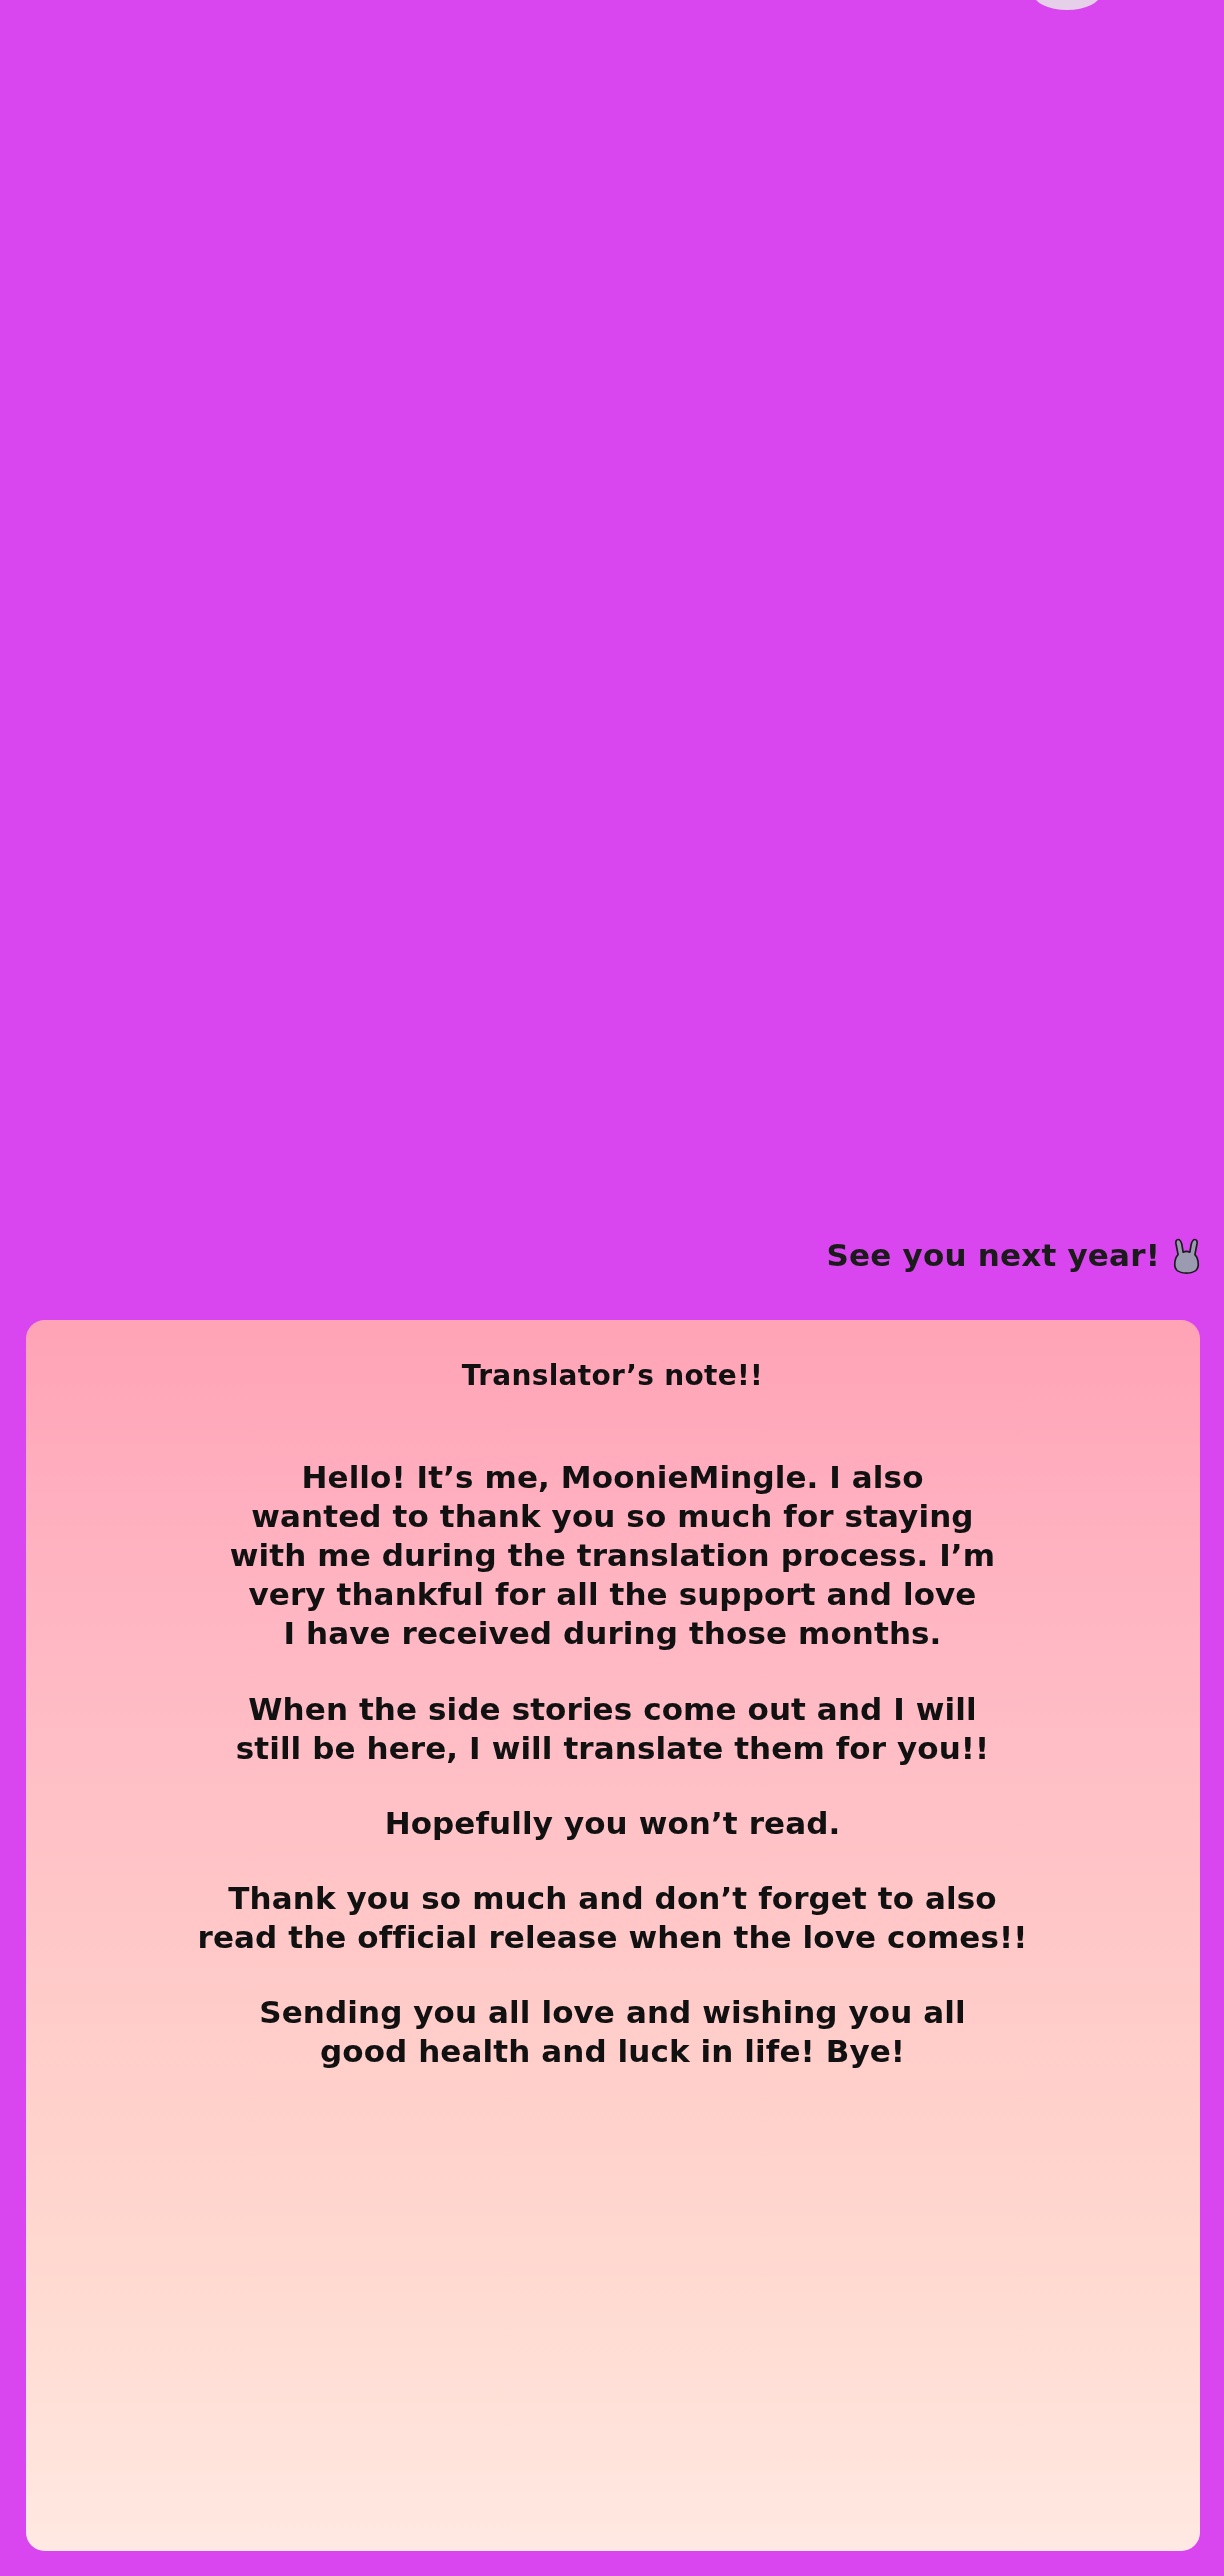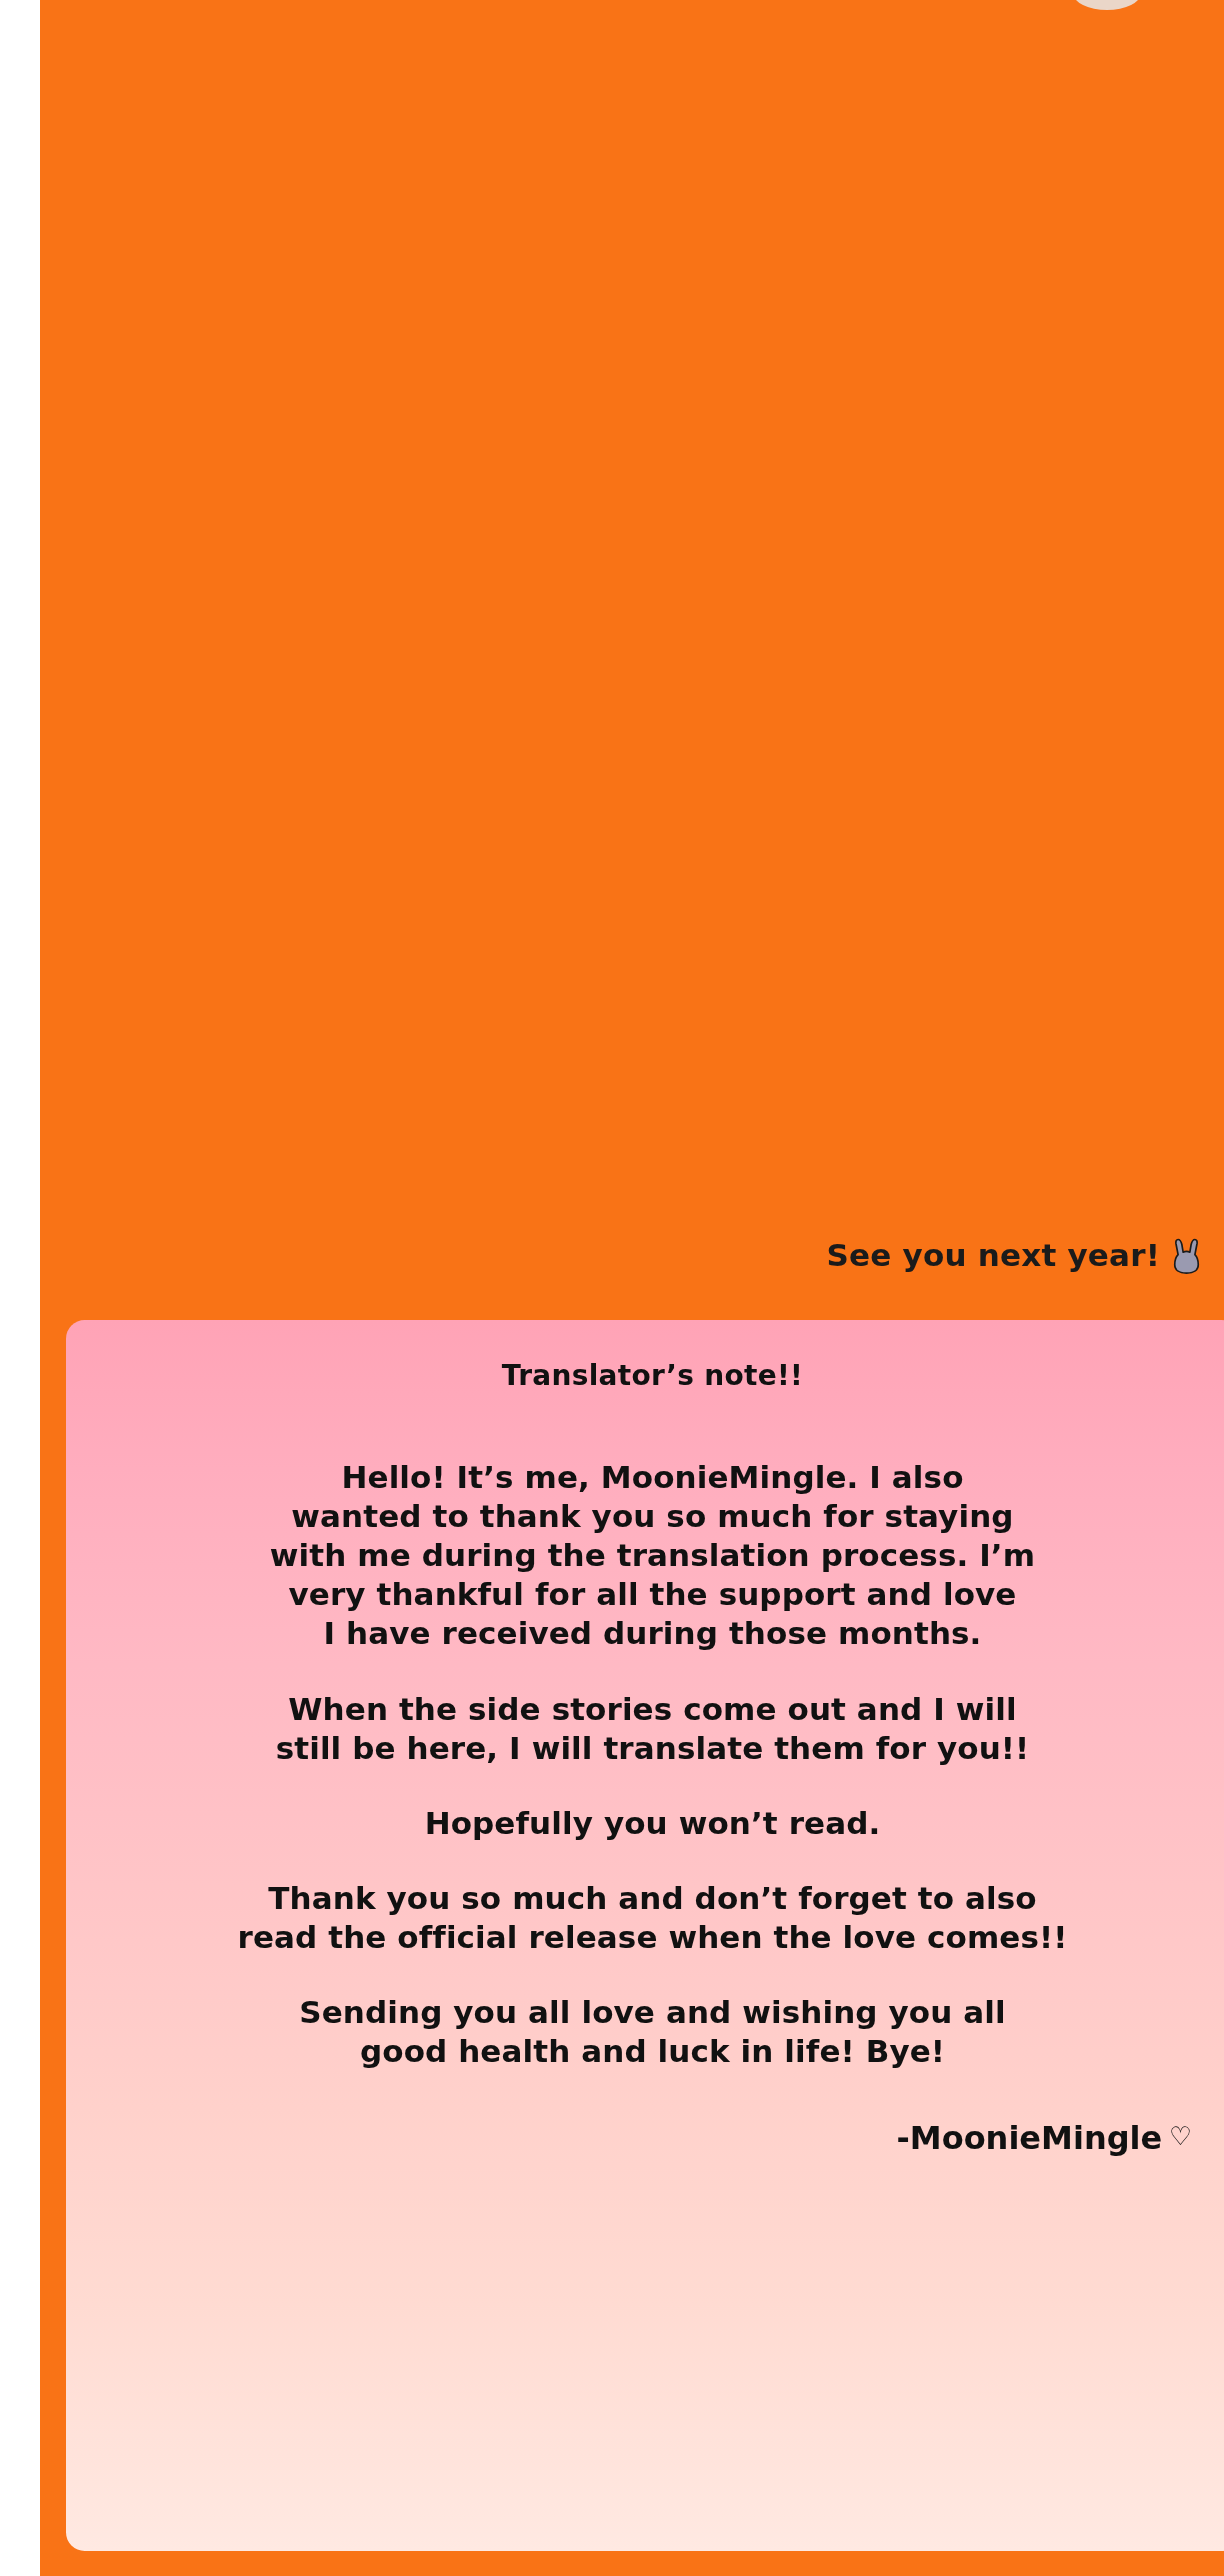--- a/index.html
+++ b/index.html
@@ -11,22 +11,21 @@
     width: 1225px;
     height: 2576px;
     position: relative;
     font-family: "DejaVu Sans", sans-serif;
     overflow: hidden;
   }
 
   .page {
     position: absolute;
     inset: 0;
-    background: #f97316;
-    margin-left: 40px;
+    background: #d946ef;
   }
 
   
   .top-artifact {
     position: absolute;
     top: -24px;
     left: 1033px;
     width: 68px;
     height: 34px;
     border-radius: 50%;
@@ -152,19 +151,16 @@
 I have received during those months.</p>
       <p class="para">When the side stories come out and I will
 still be here, I will translate them for you!!</p>
       <p class="para">Hopefully you won’t read.</p>
       <p class="para">Thank you so much and don’t forget to also
 read the official release when the love comes!!</p>
       <p class="para">Sending you all love and wishing you all
 good health and luck in life! Bye!</p>
     </div>
 
-    <div class="note-signature">
-      <span>-MoonieMingle</span><span class="heart">♡</span>
-    </div>
   </div>
 
 </div>
 
 
 </body></html>

